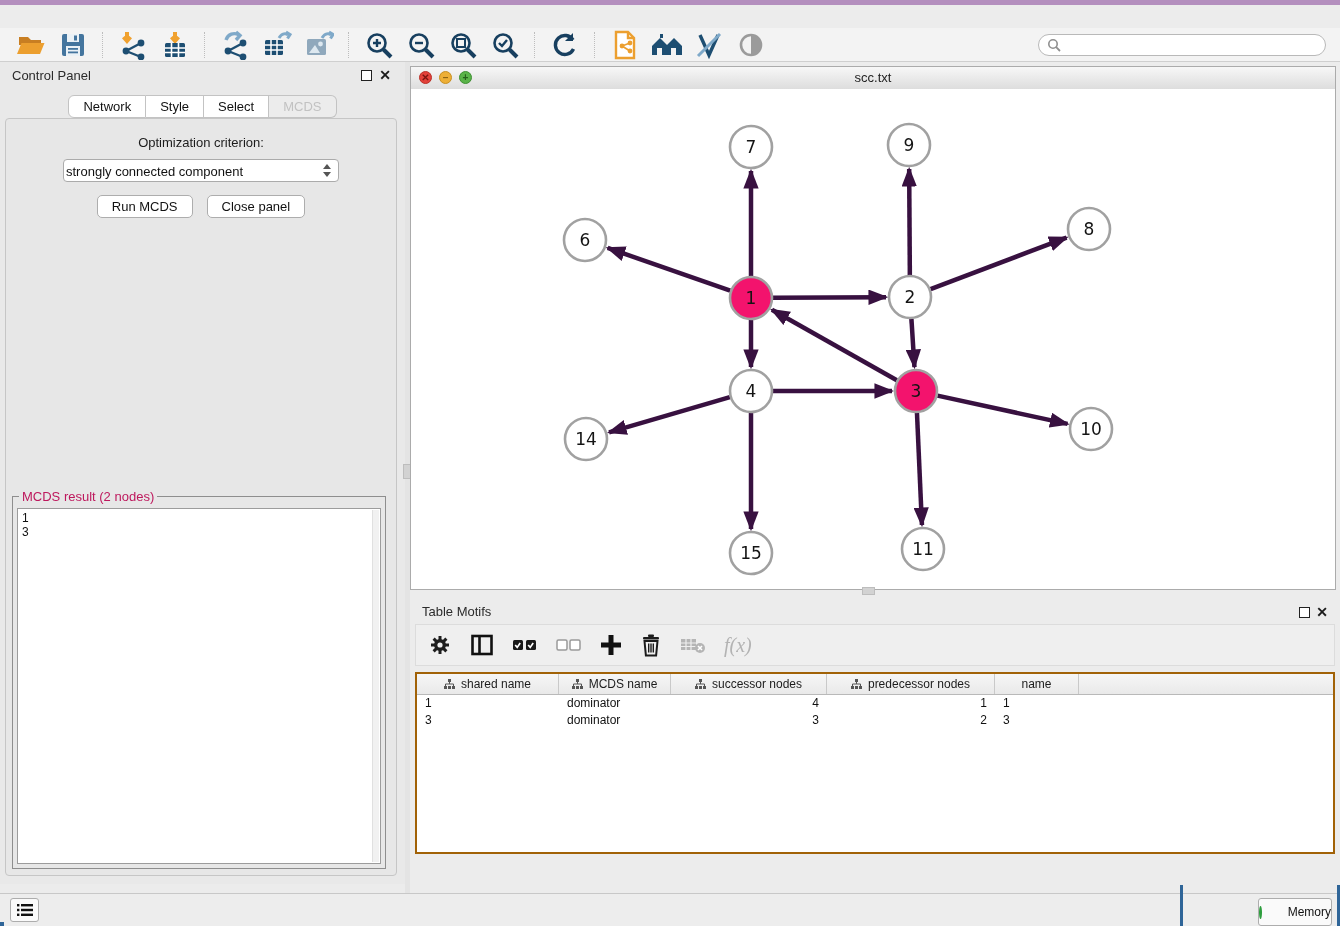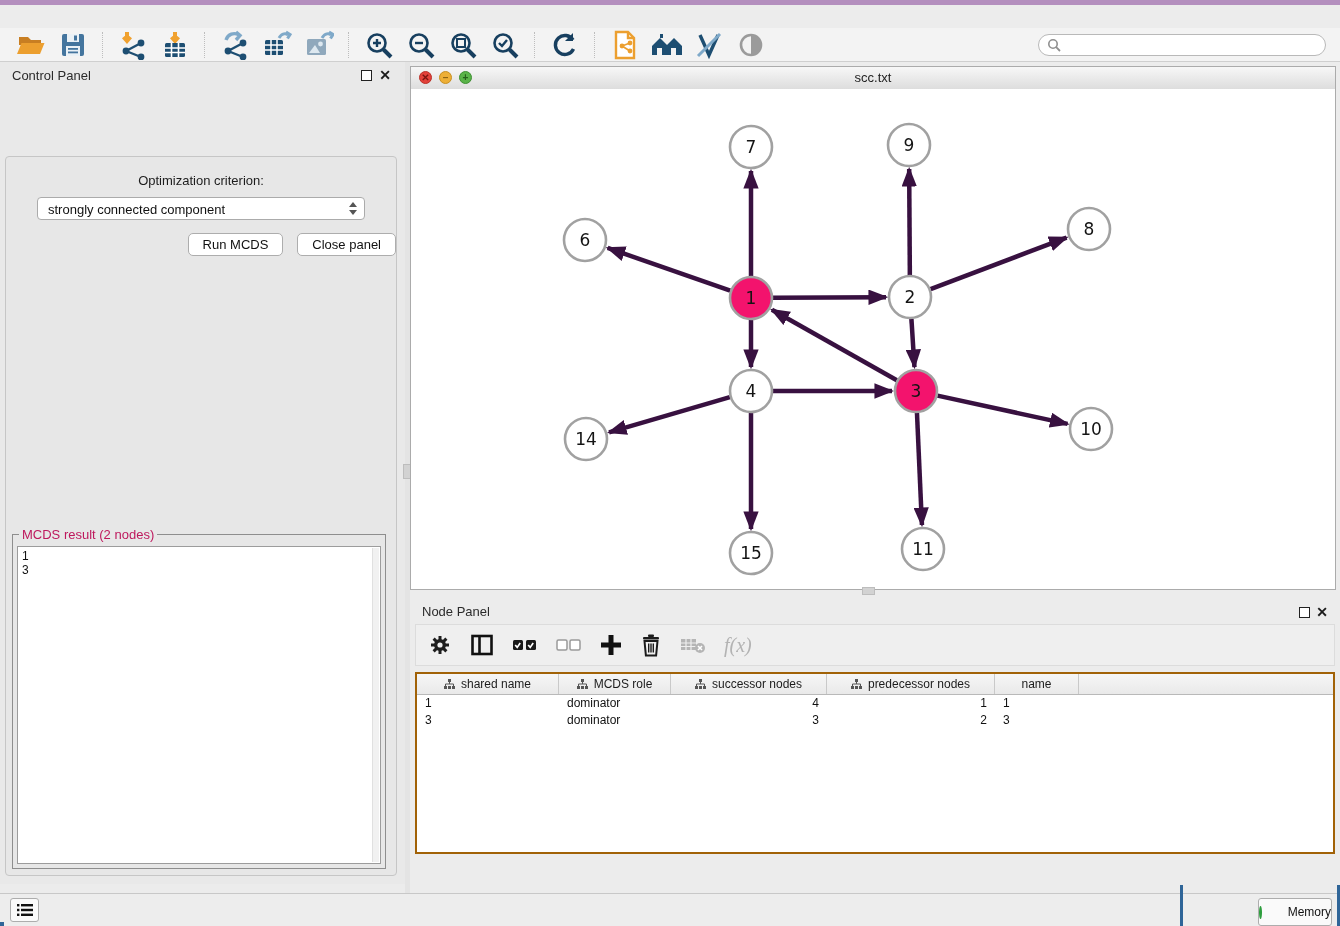--- a/index.html
+++ b/index.html
@@ -32,31 +32,31 @@
   .float-btn{position:absolute;top:8px;width:11px;height:11px;border:1.6px solid #222;
              background:#fff;box-sizing:border-box;}
   .close-btn{position:absolute;top:4px;font-size:14px;font-weight:bold;color:#1A1A1A;line-height:18px;}
   .cp-tabs{position:absolute;left:0;top:33px;width:100%;display:flex;justify-content:center;}
   .tab{background:#FFF;border:1px solid #C3C3C3;border-left-width:0;font-size:13px;color:#111;
        padding:3px 14px;cursor:default;}
   .tab:first-child{border-left-width:1px;border-radius:6px 0 0 6px;}
   .tab:last-child{border-radius:0 6px 6px 0;}
   .tab.sel{background:#ECECEC;color:#C2C2C2;}
   .cp-content{position:absolute;left:5px;right:8px;top:56px;bottom:8px;background:#E7E7E7;
-              border:1px solid #C6C6C6;border-radius:4px;margin-top:38px;}
+              border:1px solid #C6C6C6;border-radius:4px;}
   .opt-label{margin-top:16px;text-align:center;font-size:13px;color:#1C1C1C;}
-  .dropdown{position:relative;margin:9px auto 0;width:328px;height:23px;background:#FFF;
+  .dropdown{position:relative;margin:9px auto 0;width:276px;height:23px;background:#FFF;
             border:1px solid #ABABAB;border-radius:4px;font-size:13px;color:#111;
-            line-height:23px;padding-left:10px;box-sizing:border-box;}
+            line-height:23px;padding-left:2px;box-sizing:border-box;}
   .stepper{position:absolute;right:7px;top:4px;}
   .stepper .up{width:0;height:0;border-left:4px solid transparent;border-right:4px solid transparent;
                border-bottom:5px solid #555;margin-bottom:3px;}
   .stepper .dn{width:0;height:0;border-left:4px solid transparent;border-right:4px solid transparent;
                border-top:5px solid #555;}
-  .btn-row{margin-top:13px;display:flex;justify-content:flex-end;gap:14px;}
+  .btn-row{margin-top:13px;display:flex;justify-content:center;gap:14px;}
   .push-btn{background:#FFF;border:1px solid #ADADAD;border-radius:5px;font-size:13px;color:#111;
             padding:3px 14px;font-family:"Liberation Sans",sans-serif;}
   .result-group{position:absolute;left:6px;right:10px;top:370px;bottom:6px;
                 border:1px solid #8E8E8E;margin:0;padding:4px;}
   .result-group legend{font-size:13px;color:#be185d;padding:0 3px;margin-left:2px;}
   .result-text{position:absolute;left:4px;right:4px;top:4px;bottom:4px;background:#FFF;
                border:1px solid #9C9C9C;font-size:12px;color:#111;padding:2px 4px;box-sizing:border-box;}
   .result-scroll{position:absolute;right:1px;top:1px;bottom:1px;width:6px;background:#F1F1F1;
                  border-left:1px solid #E0E0E0;}
   .v-divider{position:absolute;left:405px;top:62px;width:5px;height:832px;background:#E4E4E4;}
@@ -245,20 +245,26 @@
       <input type="text" placeholder="" style="">
     </div>
   </div>
 
   <div class="control-panel">
     <div class="panel-header">
       <span class="panel-title">Control Panel</span>
       <span class="float-btn" style="right:33px"></span>
       <span class="close-btn" style="right:14px">✕</span>
     </div>
+    <div class="cp-tabs">
+      <div class="tab">Network</div>
+      <div class="tab">Style</div>
+      <div class="tab">Select</div>
+      <div class="tab sel">MCDS</div>
+    </div>
     <div class="cp-content">
       <div class="opt-label">Optimization criterion:</div>
       <div class="dropdown">
         <span>strongly connected component</span>
         <span class="stepper">
             <div class="up"></div>
             <div class="dn"></div>
           </span>
       </div>
       <div class="btn-row">
@@ -362,21 +368,21 @@
             </g>
         </svg>
       </div>
     </div>
     <div class="h-divider">
       <div class="handle"></div>
     </div>
 
     <div class="table-panel">
       <div class="panel-header">
-        <span class="panel-title">Node Panel</span>
+        <span class="panel-title">Table Motifs</span>
         <span class="float-btn" style="right:30px;top:9px"></span>
         <span class="close-btn" style="right:12px;top:5px">✕</span>
       </div>
       <div class="tp-toolbar">
         <span style="display:flex">
           <svg width="24" height="24" viewBox="0 0 24 24">
               <g stroke="#1E1E1E" stroke-width="3">
                 <line x1="12" y1="3" x2="12" y2="21"></line>
                 <line x1="3" y1="12" x2="21" y2="12"></line>
                 <line x1="5.6" y1="5.6" x2="18.4" y2="18.4"></line>
@@ -444,21 +450,21 @@
             <span>shared name</span>
           </div>
           <div class="th" style="width:112px">
             <svg width="11" height="11" viewBox="0 0 11 11">
                 <rect x="4" y="0" width="3" height="3" fill="#555"></rect>
                 <path d="M5.5 3v2M1.5 7V5h8v2" stroke="#555" stroke-width="1" fill="none"></path>
                 <rect x="0" y="7" width="3" height="3" fill="#555"></rect>
                 <rect x="4" y="7" width="3" height="3" fill="#555"></rect>
                 <rect x="8" y="7" width="3" height="3" fill="#555"></rect>
               </svg>
-            <span>MCDS role</span>
+            <span>MCDS name</span>
           </div>
           <div class="th" style="width:156px">
             <svg width="11" height="11" viewBox="0 0 11 11">
                 <rect x="4" y="0" width="3" height="3" fill="#555"></rect>
                 <path d="M5.5 3v2M1.5 7V5h8v2" stroke="#555" stroke-width="1" fill="none"></path>
                 <rect x="0" y="7" width="3" height="3" fill="#555"></rect>
                 <rect x="4" y="7" width="3" height="3" fill="#555"></rect>
                 <rect x="8" y="7" width="3" height="3" fill="#555"></rect>
               </svg>
             <span>successor nodes</span>

